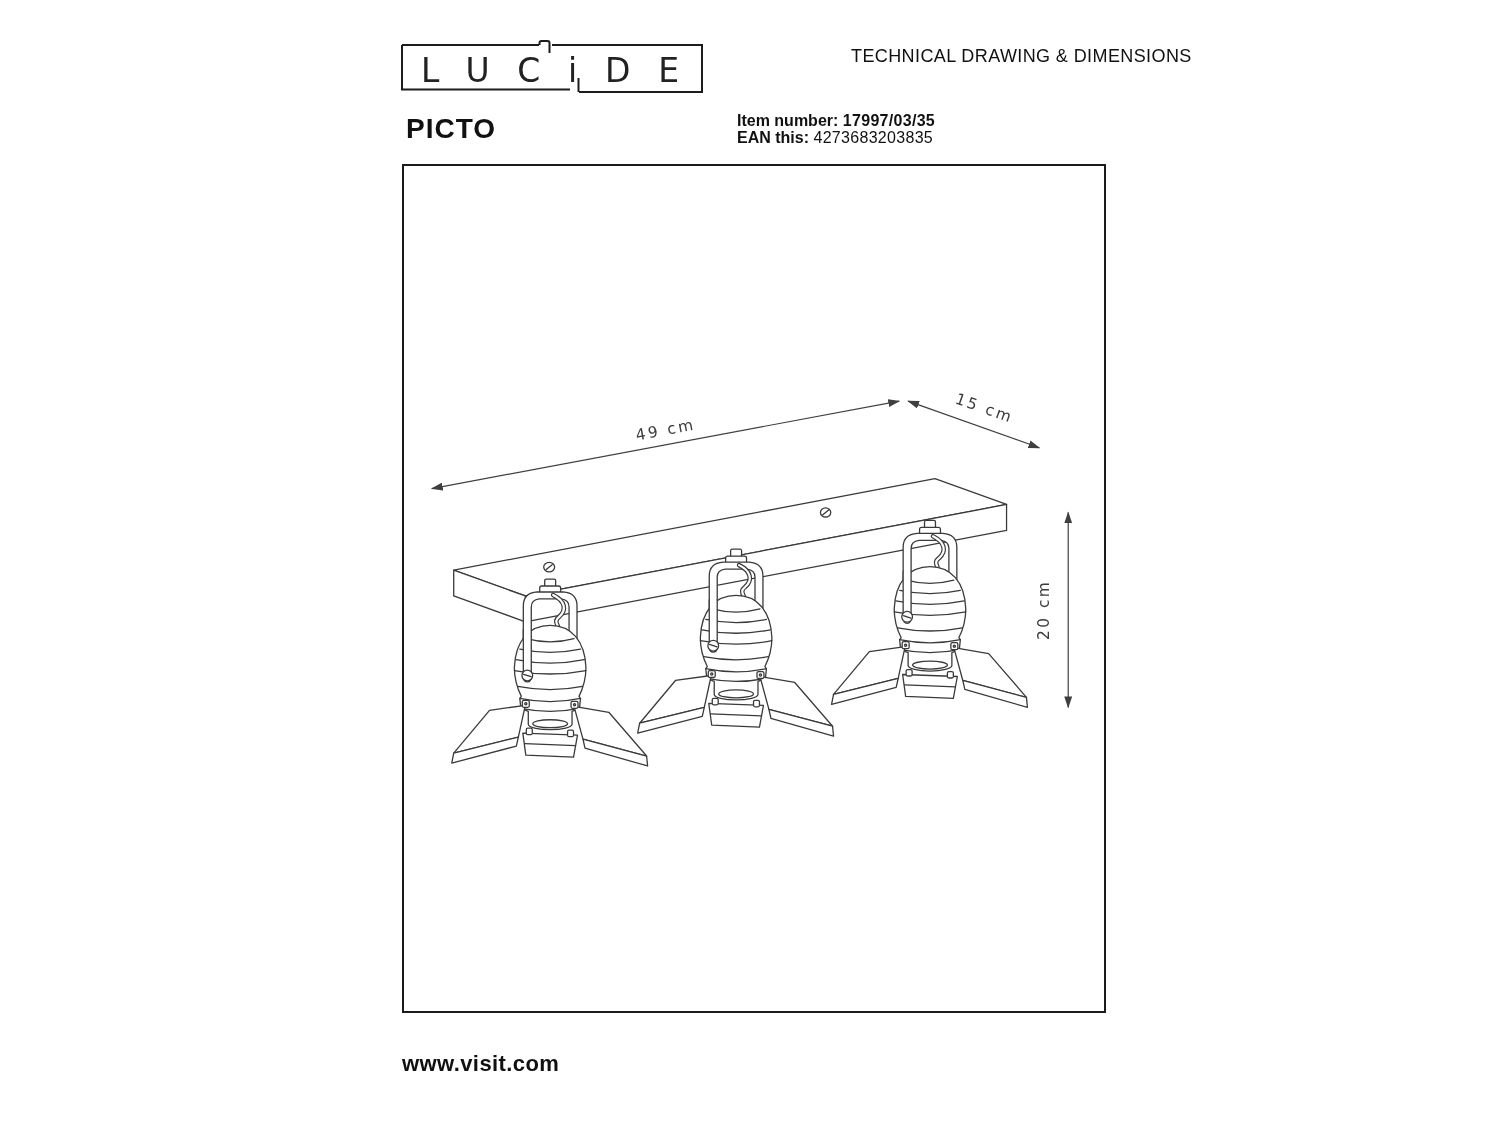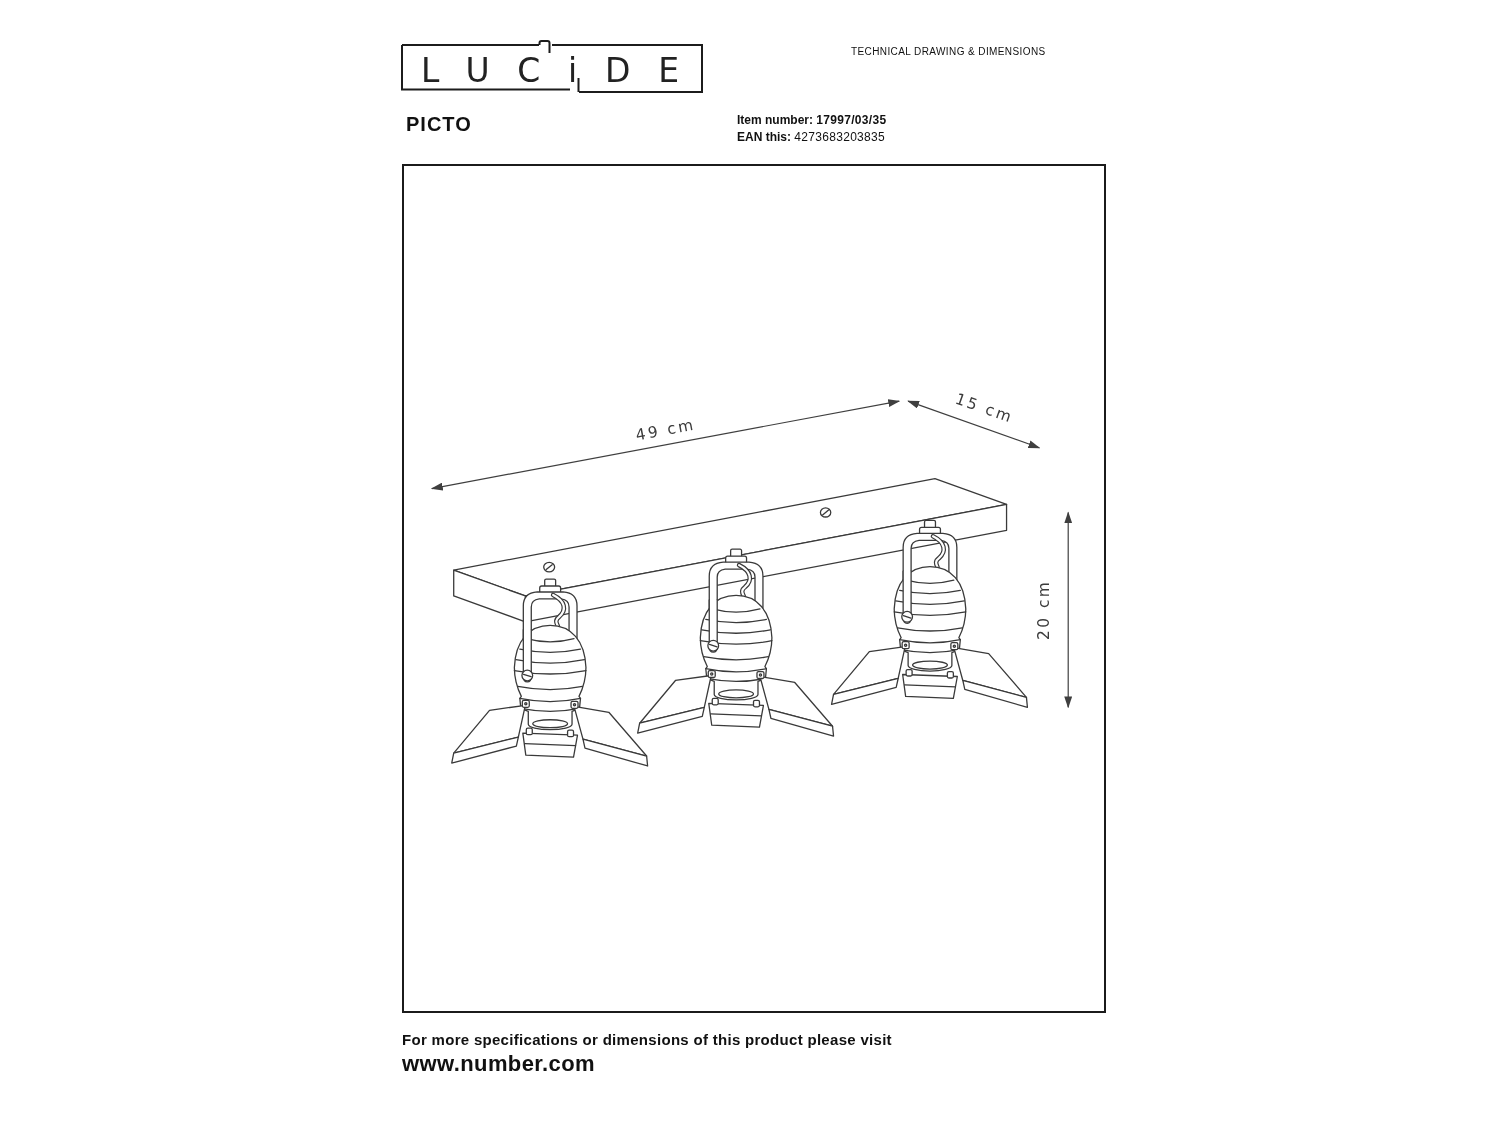--- a/index.html
+++ b/index.html
@@ -1,23 +1,23 @@
 <!DOCTYPE html>
 <html><head>
 <meta charset="utf-8">
 <style>
   html,body{margin:0;padding:0;background:#fff;}
   .sheet{position:relative;width:1500px;height:1125px;background:#fff;overflow:hidden;
          font-family:"Liberation Sans",sans-serif;color:#1a1a1a;}
   .logo{position:absolute;left:395px;top:36px;width:320px;height:66px;}
   .logo .frame{stroke:#1c1c1c;stroke-width:2;fill:none;}
   .logo text{font-family:"DejaVu Sans",sans-serif;font-size:33px;fill:#222;font-weight:400;}
-  .doc-title{position:absolute;left:851px;top:46px;font-size:10px;letter-spacing:.4px;color:#111;text-align:center;}
-  .product-name{position:absolute;left:406px;top:113px;font-size:20px;font-weight:bold;letter-spacing:1px;color:#111;}
-  .meta{position:absolute;left:737px;top:112px;font-size:12px;line-height:17px;color:#111;}
+  .doc-title{position:absolute;left:851px;top:46px;font-size:18px;letter-spacing:.4px;color:#111;text-align:center;}
+  .product-name{position:absolute;left:406px;top:113px;font-size:28px;font-weight:bold;letter-spacing:1px;color:#111;}
+  .meta{position:absolute;left:737px;top:112px;font-size:16px;line-height:17px;color:#111;}
   .meta .b{font-weight:bold;}
   .meta .v{letter-spacing:.3px;}
   .frame-box{position:absolute;left:402px;top:164px;width:704px;height:849px;
              border:2px solid #1b1b1b;box-sizing:border-box;background:#fff;}
   .frame-box svg{position:absolute;left:0;top:0;width:100%;height:100%;}
   .s{stroke:#3a3a3a;stroke-width:1.3;fill:none;stroke-linejoin:round;stroke-linecap:round;}
   .f{fill:#fff;}
   .dimline{stroke:#3f3f3f;stroke-width:1.2;fill:none;}
   .dimtxt{font-family:"DejaVu Sans",sans-serif;font-size:15.5px;fill:#3c3c3c;letter-spacing:2.5px;}
   .cable-o{stroke:#3a3a3a;stroke-width:4.6;fill:none;stroke-linecap:round;}
@@ -122,15 +122,14 @@
         </g>
       <g>
           <use href="#spot" transform="translate(736,562)"></use>
         </g>
       <g>
           <use href="#spot" transform="translate(931,533)"></use>
         </g>
     </svg>
   </div>
 
-  <div class="foot1">For more specifications or dimensions of this product please visit</div>
-  <div class="foot2">www.number.com</div>
+  <div class="foot2">www.visit.com</div>
 </div>
 
 </body></html>

